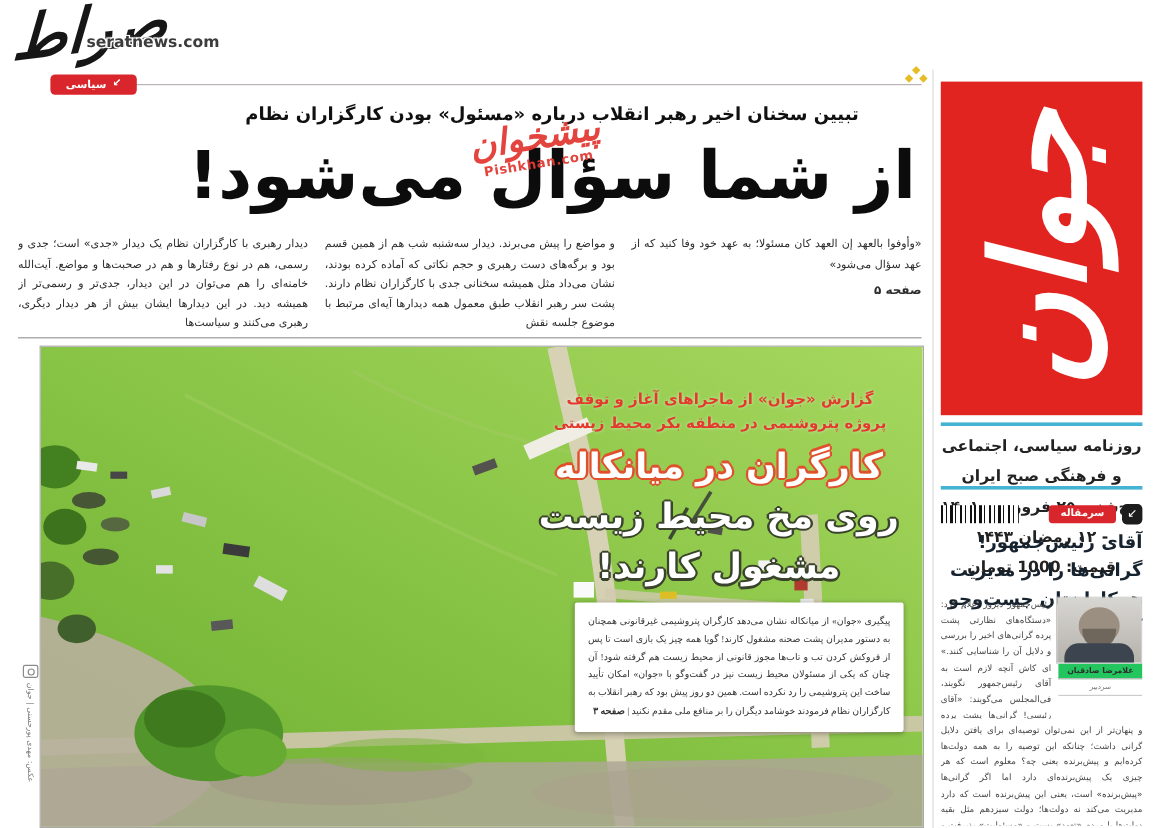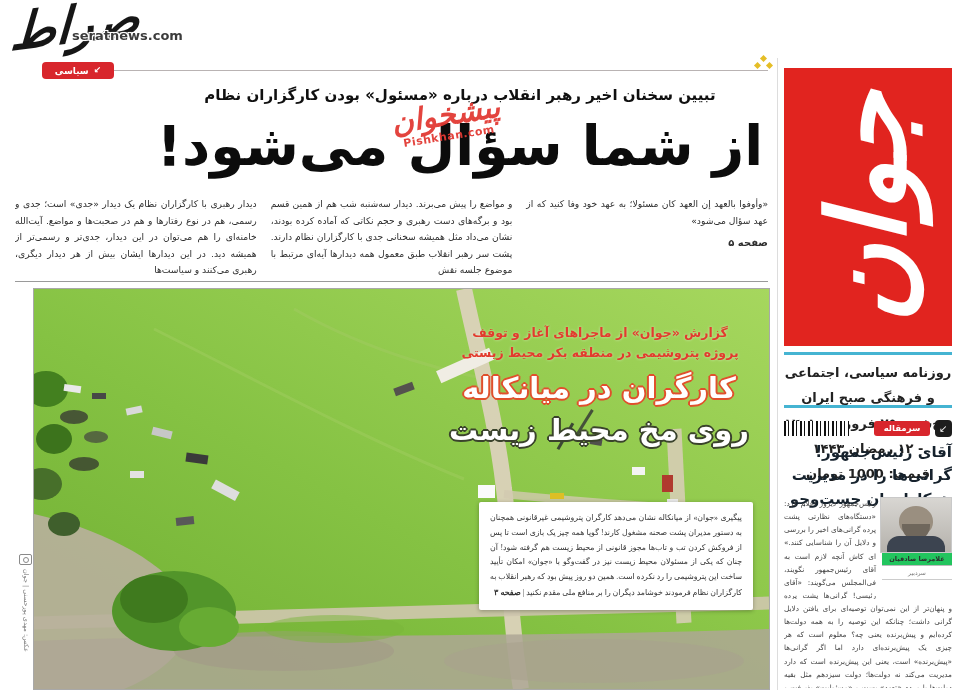--- a/index.html
+++ b/index.html
@@ -221,20 +221,21 @@
       <rect x="556" y="150" width="12" height="6" fill="#50504c" transform="rotate(10 562 153)"></rect>
     </svg>
 
     <div class="ph-kicker">
       <div>گزارش «جوان» از ماجراهای آغاز و توقف</div>
       <div>پروژه پتروشیمی در منطقه بکر محیط زیستی</div>
     </div>
     <div class="ph-headline">
       <div class="ph-l1">کارگران در میانکاله</div>
       <div class="ph-l2">روی مخ محیط زیست</div>
+      <div class="ph-l2">مشغول کارند!</div>
     </div>
     <div class="ph-box">
       <span>پیگیری «جوان» از میانکاله نشان می‌دهد کارگران پتروشیمی غیرقانونی همچنان به دستور مدیران پشت صحنه مشغول کارند! گویا همه چیز یک بازی است تا پس از فروکش کردن تب و تاب‌ها مجوز قانونی از محیط زیست هم گرفته شود! آن چنان که یکی از مسئولان محیط زیست نیز در گفت‌وگو با «جوان» امکان تأیید ساخت این پتروشیمی را رد نکرده است. همین دو روز پیش بود که رهبر انقلاب به کارگزاران نظام فرمودند خوشامد دیگران را بر منافع ملی مقدم نکنید |</span>
       <b>صفحه ۳</b>
     </div>
   </div>
 
   <div class="abs credit">
     <span class="credit-cam"></span>
     <span class="credit-text">عکس: مهدی پورحسنی | جوان</span>

